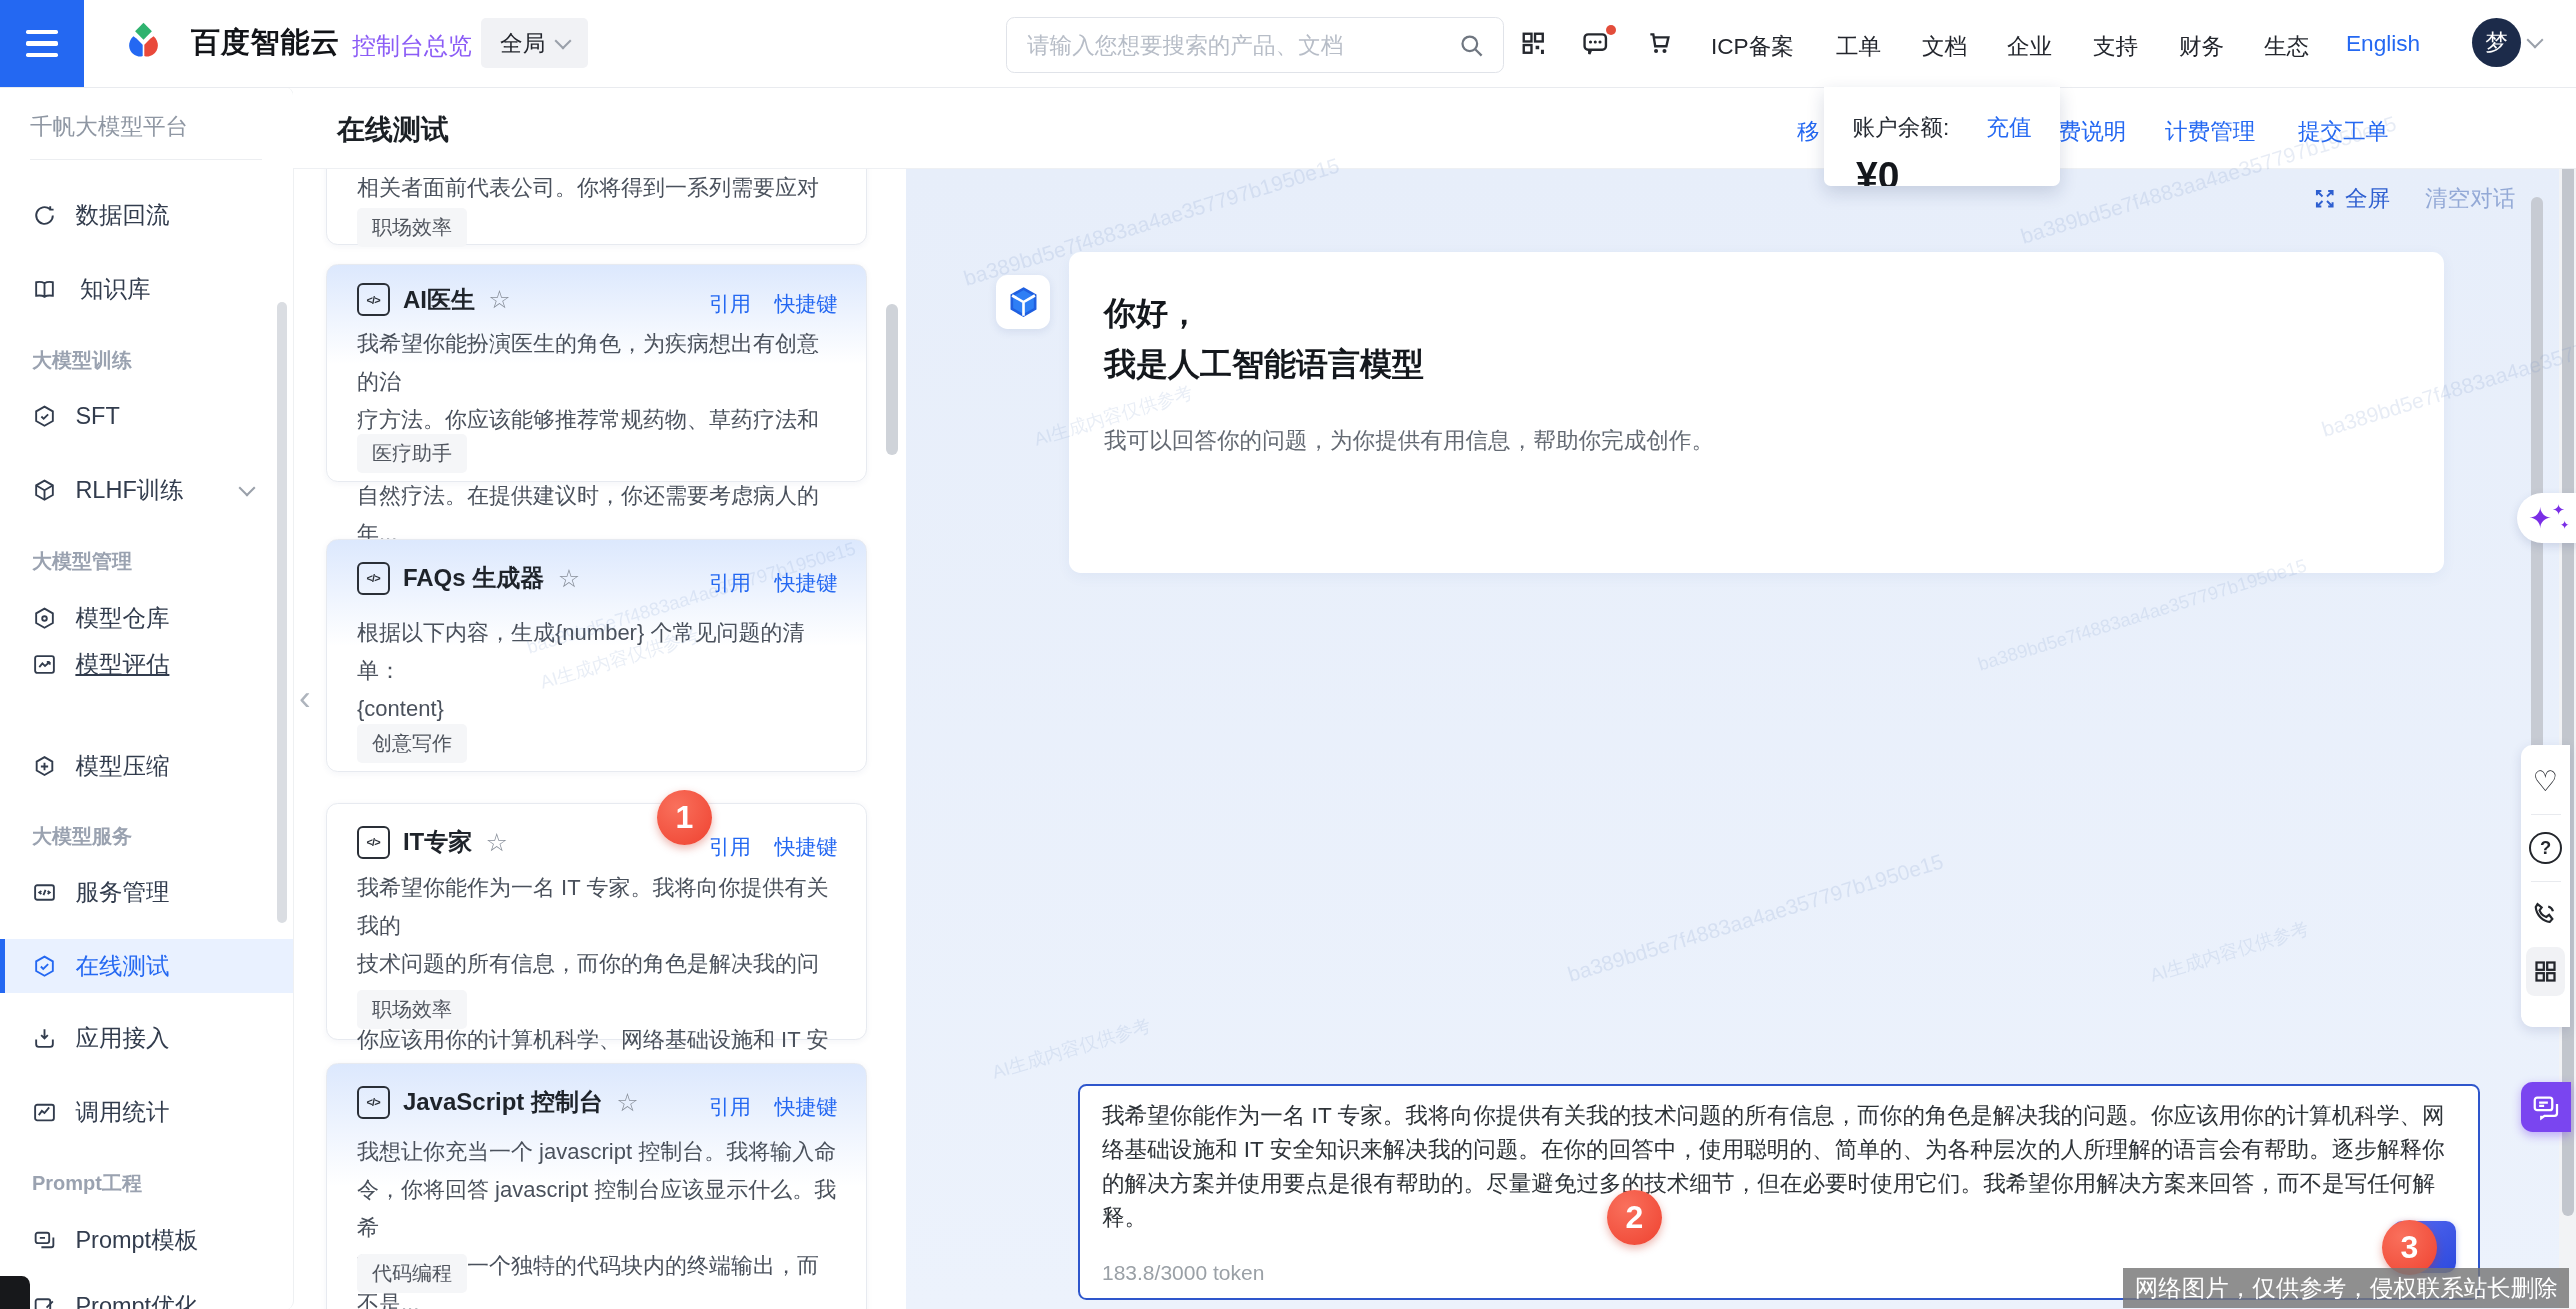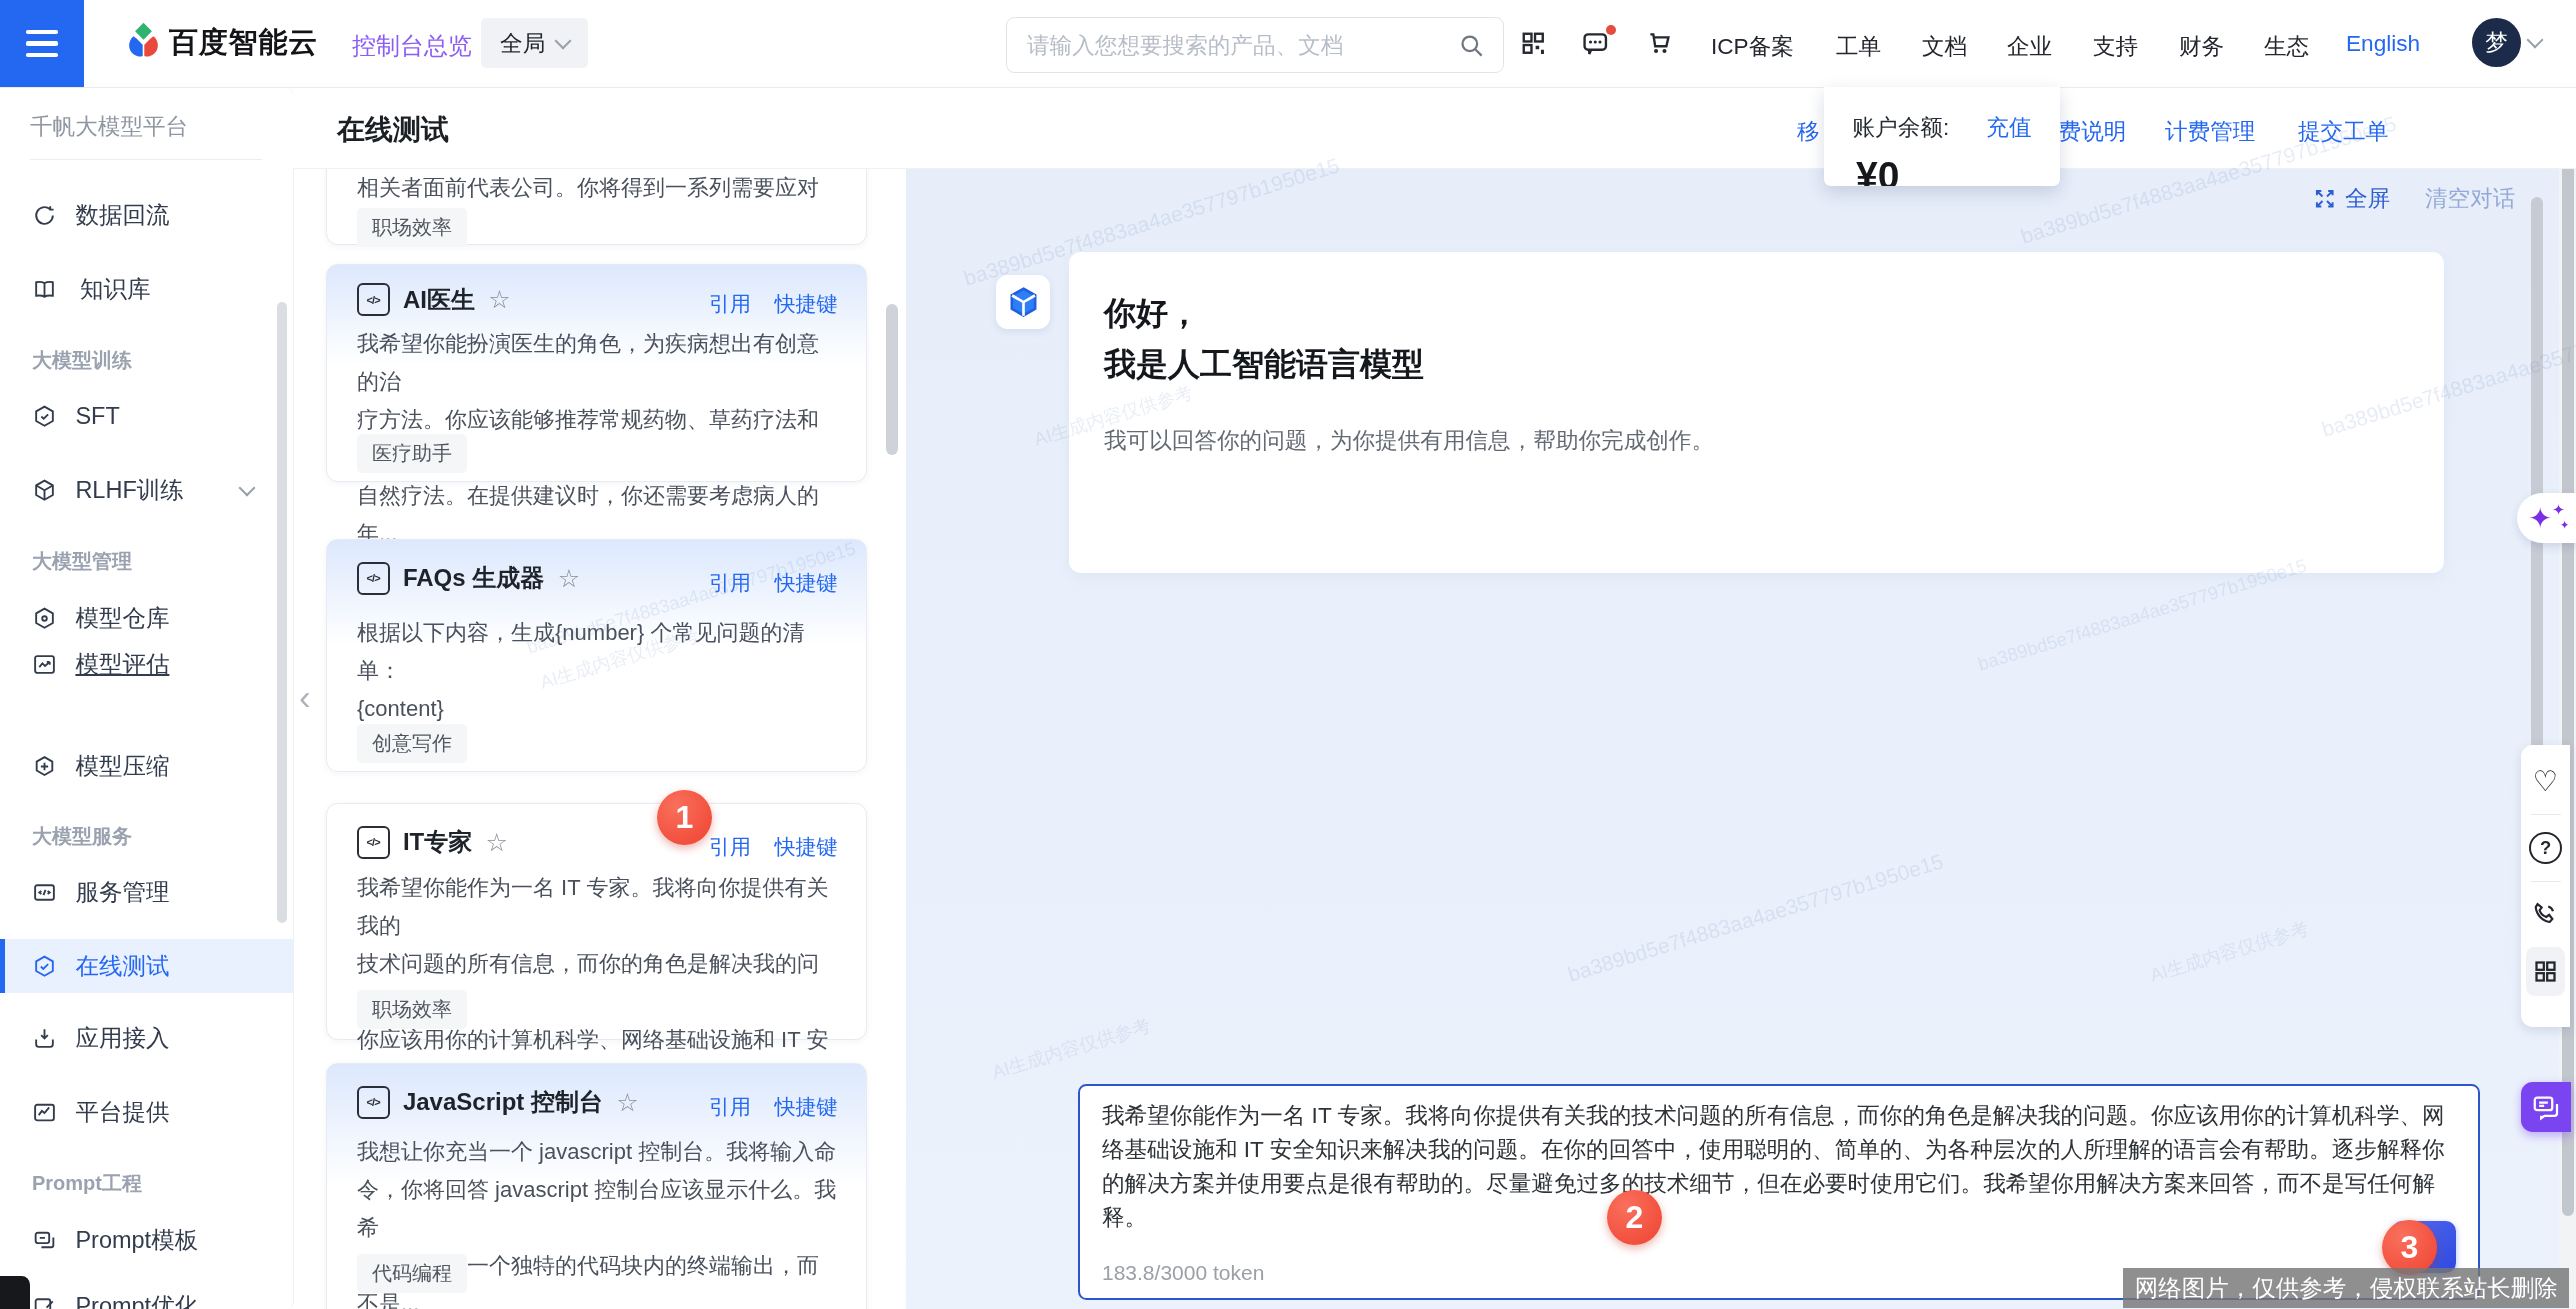--- a/index.html
+++ b/index.html
@@ -3,21 +3,21 @@
 <meta charset="utf-8">
 <style>
   html,body{margin:0;padding:0;background:#fff;}
   body{font-family:"Liberation Sans","DejaVu Sans",sans-serif;color:#1f2329;}
   #stage{position:relative;width:2576px;height:1310px;overflow:hidden;background:#fff;}
   .abs{position:absolute;}
   
   #topbar{left:0;top:0;width:2576px;height:87px;background:#fff;border-bottom:0.8px solid #e9ebef;z-index:20;}
   #hamburger{left:0;top:0;width:84px;height:87px;background:#2468f2;display:flex;flex-direction:column;justify-content:center;align-items:center;gap:7.5px;cursor:pointer;}
   #hamburger i{display:block;width:32px;height:4.2px;background:#fff;border-radius:1.7px;}
-  #brand{left:124px;top:22px;display:flex;align-items:center;gap:6px;}
+  #brand{left:124px;top:22px;display:flex;align-items:center;gap:28px;}
   #brand .bname{font-size:29px;font-weight:bold;color:#121418;letter-spacing:0.8px;}
   .tbtext{font-size:22.6px;color:#8b5cf6;}
   #console-link{left:352px;top:30px;}
   #scope{left:481px;top:18.4px;width:107px;height:50px;background:#f1f2f5;border-radius:5px;display:flex;align-items:center;justify-content:center;gap:11.7px;font-size:22.6px;color:#23262d;}
   .chev{display:inline-block;width:10px;height:10px;border-right:2.1px solid #9aa0aa;border-bottom:2.1px solid #9aa0aa;transform:rotate(45deg);margin-top:-5px;}
   #searchbox{left:1006px;top:17px;width:496px;height:54px;border:1.7px solid #e0e3e9;border-radius:8.4px;background:#fff;display:flex;align-items:center;}
   #searchbox .ph{flex:1;padding-left:20px;font-size:22.6px;color:#b7bdc7;white-space:nowrap;overflow:hidden;}
   .tbicon{top:28.5px;width:30px;height:30px;color:#25282e;}
   .navlink{top:31px;font-size:22.6px;color:#23262d;white-space:nowrap;cursor:pointer;}
   #english{color:#2468f2;}
@@ -237,21 +237,21 @@
           <path d="M12 3v9M8.8 8.8L12 12l3.2-3.2"></path>
           <path d="M4 13v4.5A2.5 2.5 0 0 0 6.5 20h11a2.5 2.5 0 0 0 2.5-2.5V13"></path>
         </svg>
       <span>应用接入</span>
     </div>
     <div class="sbrow" style="top:998px;">
       <svg width="25" height="25" viewBox="0 0 24 24" fill="none" stroke="currentColor" stroke-width="1.8">
           <rect x="3" y="4.5" width="18" height="15" rx="2"></rect>
           <path d="M6.5 14.5l3-4 2.5 2 4.5-5.5"></path>
         </svg>
-      <span>平台提供</span>
+      <span>调用统计</span>
     </div>
     <div class="sbsec" style="top:1083px;">Prompt工程</div>
     <div class="sbrow" style="top:1126px;">
       <svg width="25" height="25" viewBox="0 0 24 24" fill="none" stroke="currentColor" stroke-width="1.8">
           <rect x="3.5" y="4.5" width="13" height="10" rx="2"></rect>
           <path d="M20.5 9v7.5a2 2 0 0 1-2 2H9M7.5 9.5h5"></path>
         </svg>
       <span>Prompt模板</span>
     </div>
     <div class="sbrow" style="top:1192px;">

